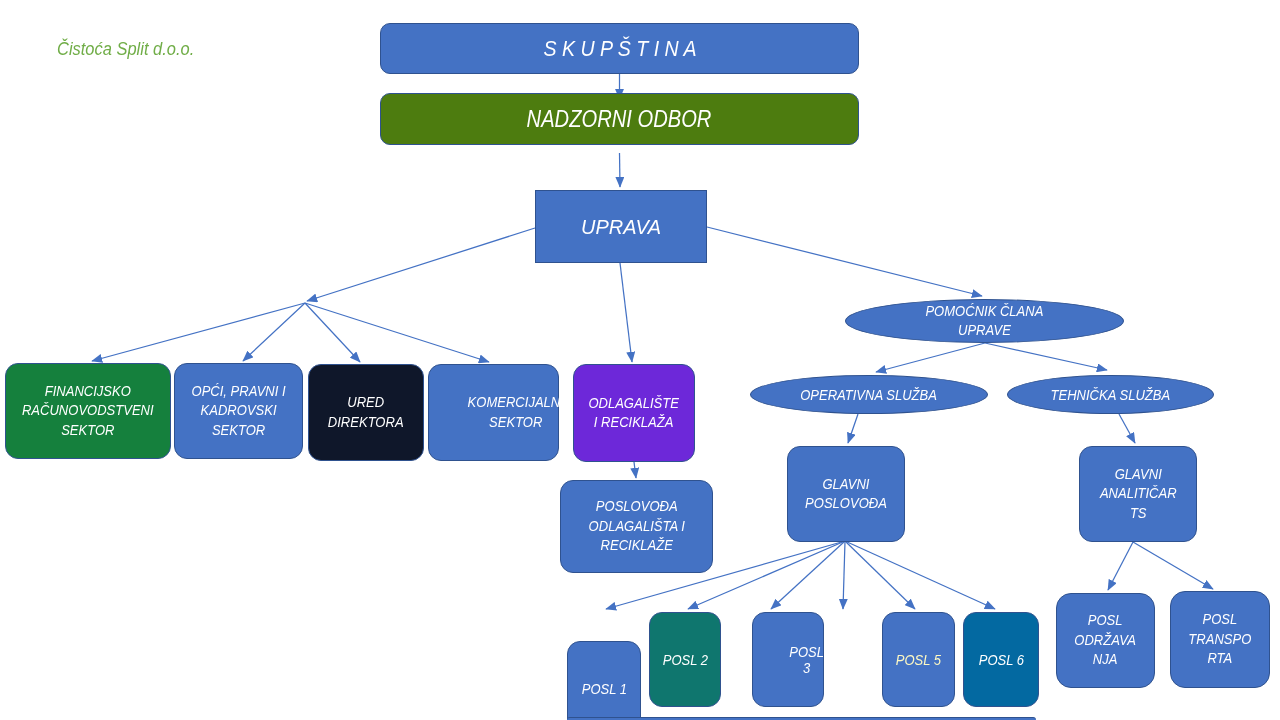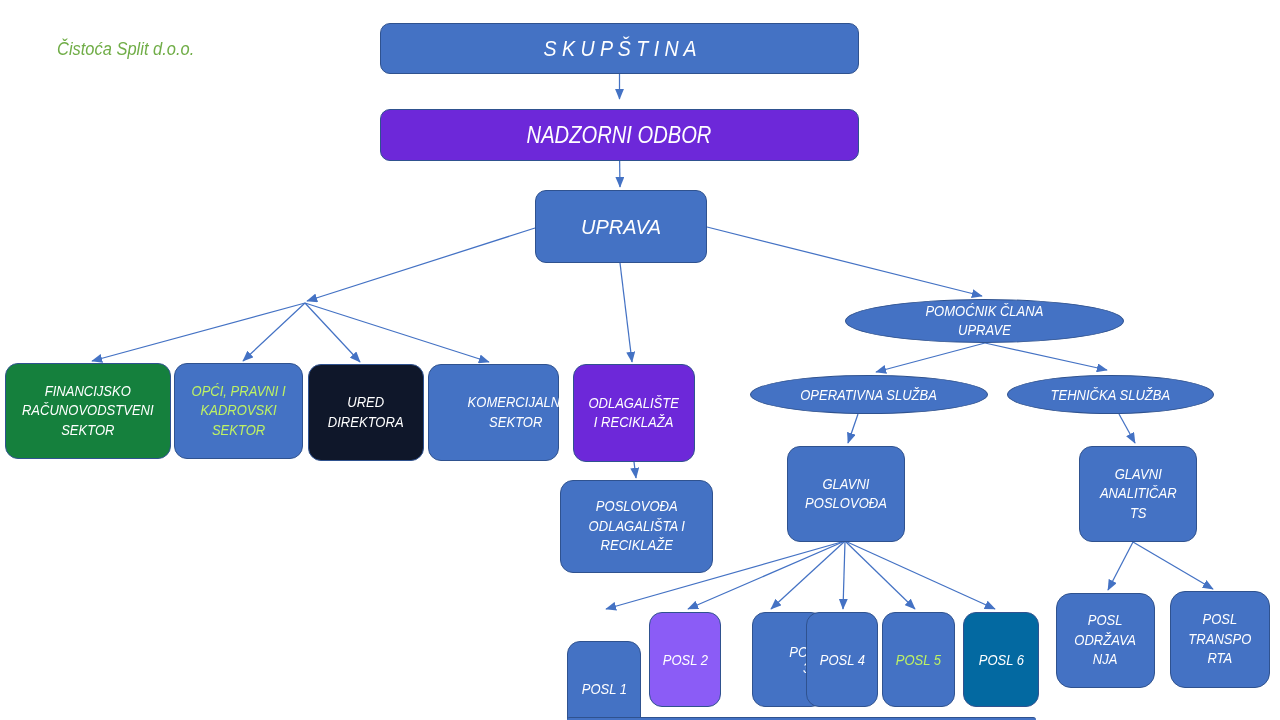--- a/index.html
+++ b/index.html
@@ -50,35 +50,35 @@
       <line class="conn" x1="845" y1="541" x2="995" y2="609" marker-end="url(#arrow)" style="stroke: rgb(68, 114, 196);"></line>
       <line class="conn" x1="1133" y1="542" x2="1108" y2="590" marker-end="url(#arrow)" style="stroke: rgb(68, 114, 196);"></line>
       <line class="conn" x1="1133" y1="542" x2="1213" y2="589" marker-end="url(#arrow)" style="stroke: rgb(68, 114, 196);"></line>
     </g>
   </svg>
 
   <div class="node rect" style="left: 380px; top: 23px; width: 479px; height: 51px; border-radius: 10px; font-size: 22px; background: rgb(68, 114, 196); border: 1.6px solid rgb(47, 82, 143); color: rgb(255, 255, 255);">
     <span class="label" style="transform:scaleX(0.89)">S K U P Š T I N A</span>
   </div>
 
-  <div class="node rect" style="left: 380px; top: 109px; width: 479px; height: 52px; border-radius: 10px; font-size: 24px; background: #6d28d9; border: 1.6px solid rgb(47, 82, 143); color: rgb(255, 255, 255);">
+  <div class="node rect" style="left: 380px; top: 93px; width: 479px; height: 52px; border-radius: 10px; font-size: 24px; background: #4d7c0f; border: 1.6px solid rgb(47, 82, 143); color: rgb(255, 255, 255);">
     <span class="label" style="transform:scaleX(0.84)">NADZORNI ODBOR</span>
   </div>
 
-  <div class="node rect" style="left: 535px; top: 190px; width: 172px; height: 73px; border-radius: 11px; font-size: 21px; background: rgb(68, 114, 196); border: 1.6px solid rgb(47, 82, 143); color: rgb(255, 255, 255);">
+  <div class="node rect" style="left: 535px; top: 190px; width: 172px; height: 73px; border-radius: 0; font-size: 21px; background: rgb(68, 114, 196); border: 1.6px solid rgb(47, 82, 143); color: rgb(255, 255, 255);">
     <span class="label" style="transform:scaleX(0.95)">UPRAVA</span>
   </div>
 
   <div class="node rect" style="left: 5px; top: 363px; width: 166px; height: 96px; font-size: 14px; line-height: 19.5px; background: #15803d; border: 1.6px solid rgb(47, 82, 143); color: rgb(255, 255, 255);">
     <span class="label">FINANCIJSKO
 RAČUNOVODSTVENI
 SEKTOR</span>
   </div>
 
-  <div class="node rect" style="left: 174px; top: 363px; width: 129px; height: 96px; font-size: 14px; line-height: 19.5px; background: rgb(68, 114, 196); border: 1.6px solid rgb(47, 82, 143); color: #bef264;">
+  <div class="node rect" style="left: 174px; top: 363px; width: 129px; height: 96px; font-size: 14px; line-height: 19.5px; background: rgb(68, 114, 196); border: 1.6px solid rgb(47, 82, 143); color: #ffffff;">
     <span class="label">OPĆI, PRAVNI I
 KADROVSKI
 SEKTOR</span>
   </div>
 
   <div class="node rect" style="left: 308px; top: 364px; width: 116px; height: 97px; font-size: 14px; line-height: 19.5px; background: #0f172a; border: 1.6px solid rgb(47, 82, 143); color: rgb(255, 255, 255);">
     <span class="label">URED
 DIREKTORA</span>
   </div>
 
@@ -119,33 +119,30 @@
   <div class="node rect" style="left: 1079px; top: 446px; width: 118px; height: 96px; font-size: 14px; line-height: 19.5px; background: rgb(68, 114, 196); border: 1.6px solid rgb(47, 82, 143); color: rgb(255, 255, 255);">
     <span class="label">GLAVNI
 ANALITIČAR
 TS</span>
   </div>
 
   <div class="node rect" style="left: 567px; top: 612px; width: 74px; height: 95px; font-size: 14px; background: rgb(68, 114, 196); border: 1.6px solid rgb(47, 82, 143); color: rgb(255, 255, 255); margin-top: 29px;">
     <span class="label">POSL 1</span>
   </div>
 
-  <div class="node rect" style="left: 649px; top: 612px; width: 72px; height: 95px; font-size: 14px; background: #8b5cf6; border: 1.6px solid rgb(47, 82, 143); color: rgb(255, 255, 255);">
+  <div class="node rect" style="left: 649px; top: 612px; width: 72px; height: 95px; font-size: 14px; background: #0f766e; border: 1.6px solid rgb(47, 82, 143); color: rgb(255, 255, 255);">
     <span class="label">POSL 2</span>
   </div>
 
   <div class="node rect" style="left: 752px; top: 612px; width: 72px; height: 95px; font-size: 14px; background: rgb(68, 114, 196); border: 1.6px solid rgb(47, 82, 143); color: rgb(255, 255, 255); padding-left: 38px;">
     <span class="label">POSL 3</span>
   </div>
 
-  <div class="node rect" style="left: 806px; top: 612px; width: 72px; height: 95px; font-size: 14px; background: rgb(68, 114, 196); border: 1.6px solid rgb(47, 82, 143); color: rgb(255, 255, 255);">
-    <span class="label">POSL 4</span>
-  </div>
 
-  <div class="node rect" style="left: 882px; top: 612px; width: 73px; height: 95px; font-size: 14px; background: rgb(68, 114, 196); border: 1.6px solid rgb(47, 82, 143); color: #bef264;">
+  <div class="node rect" style="left: 882px; top: 612px; width: 73px; height: 95px; font-size: 14px; background: rgb(68, 114, 196); border: 1.6px solid rgb(47, 82, 143); color: #fef9c3;">
     <span class="label">POSL 5</span>
   </div>
 
   <div class="node rect" style="left: 963px; top: 612px; width: 76px; height: 95px; font-size: 14px; background: #0369a1; border: 1.6px solid rgb(47, 82, 143); color: rgb(255, 255, 255);">
     <span class="label">POSL 6</span>
   </div>
 
   <div class="node rect" style="left: 1056px; top: 593px; width: 99px; height: 95px; border-radius: 15px; font-size: 14px; line-height: 19.5px; background: rgb(68, 114, 196); border: 1.6px solid rgb(47, 82, 143); color: rgb(255, 255, 255);">
     <span class="label">POSL
 ODRŽAVA

